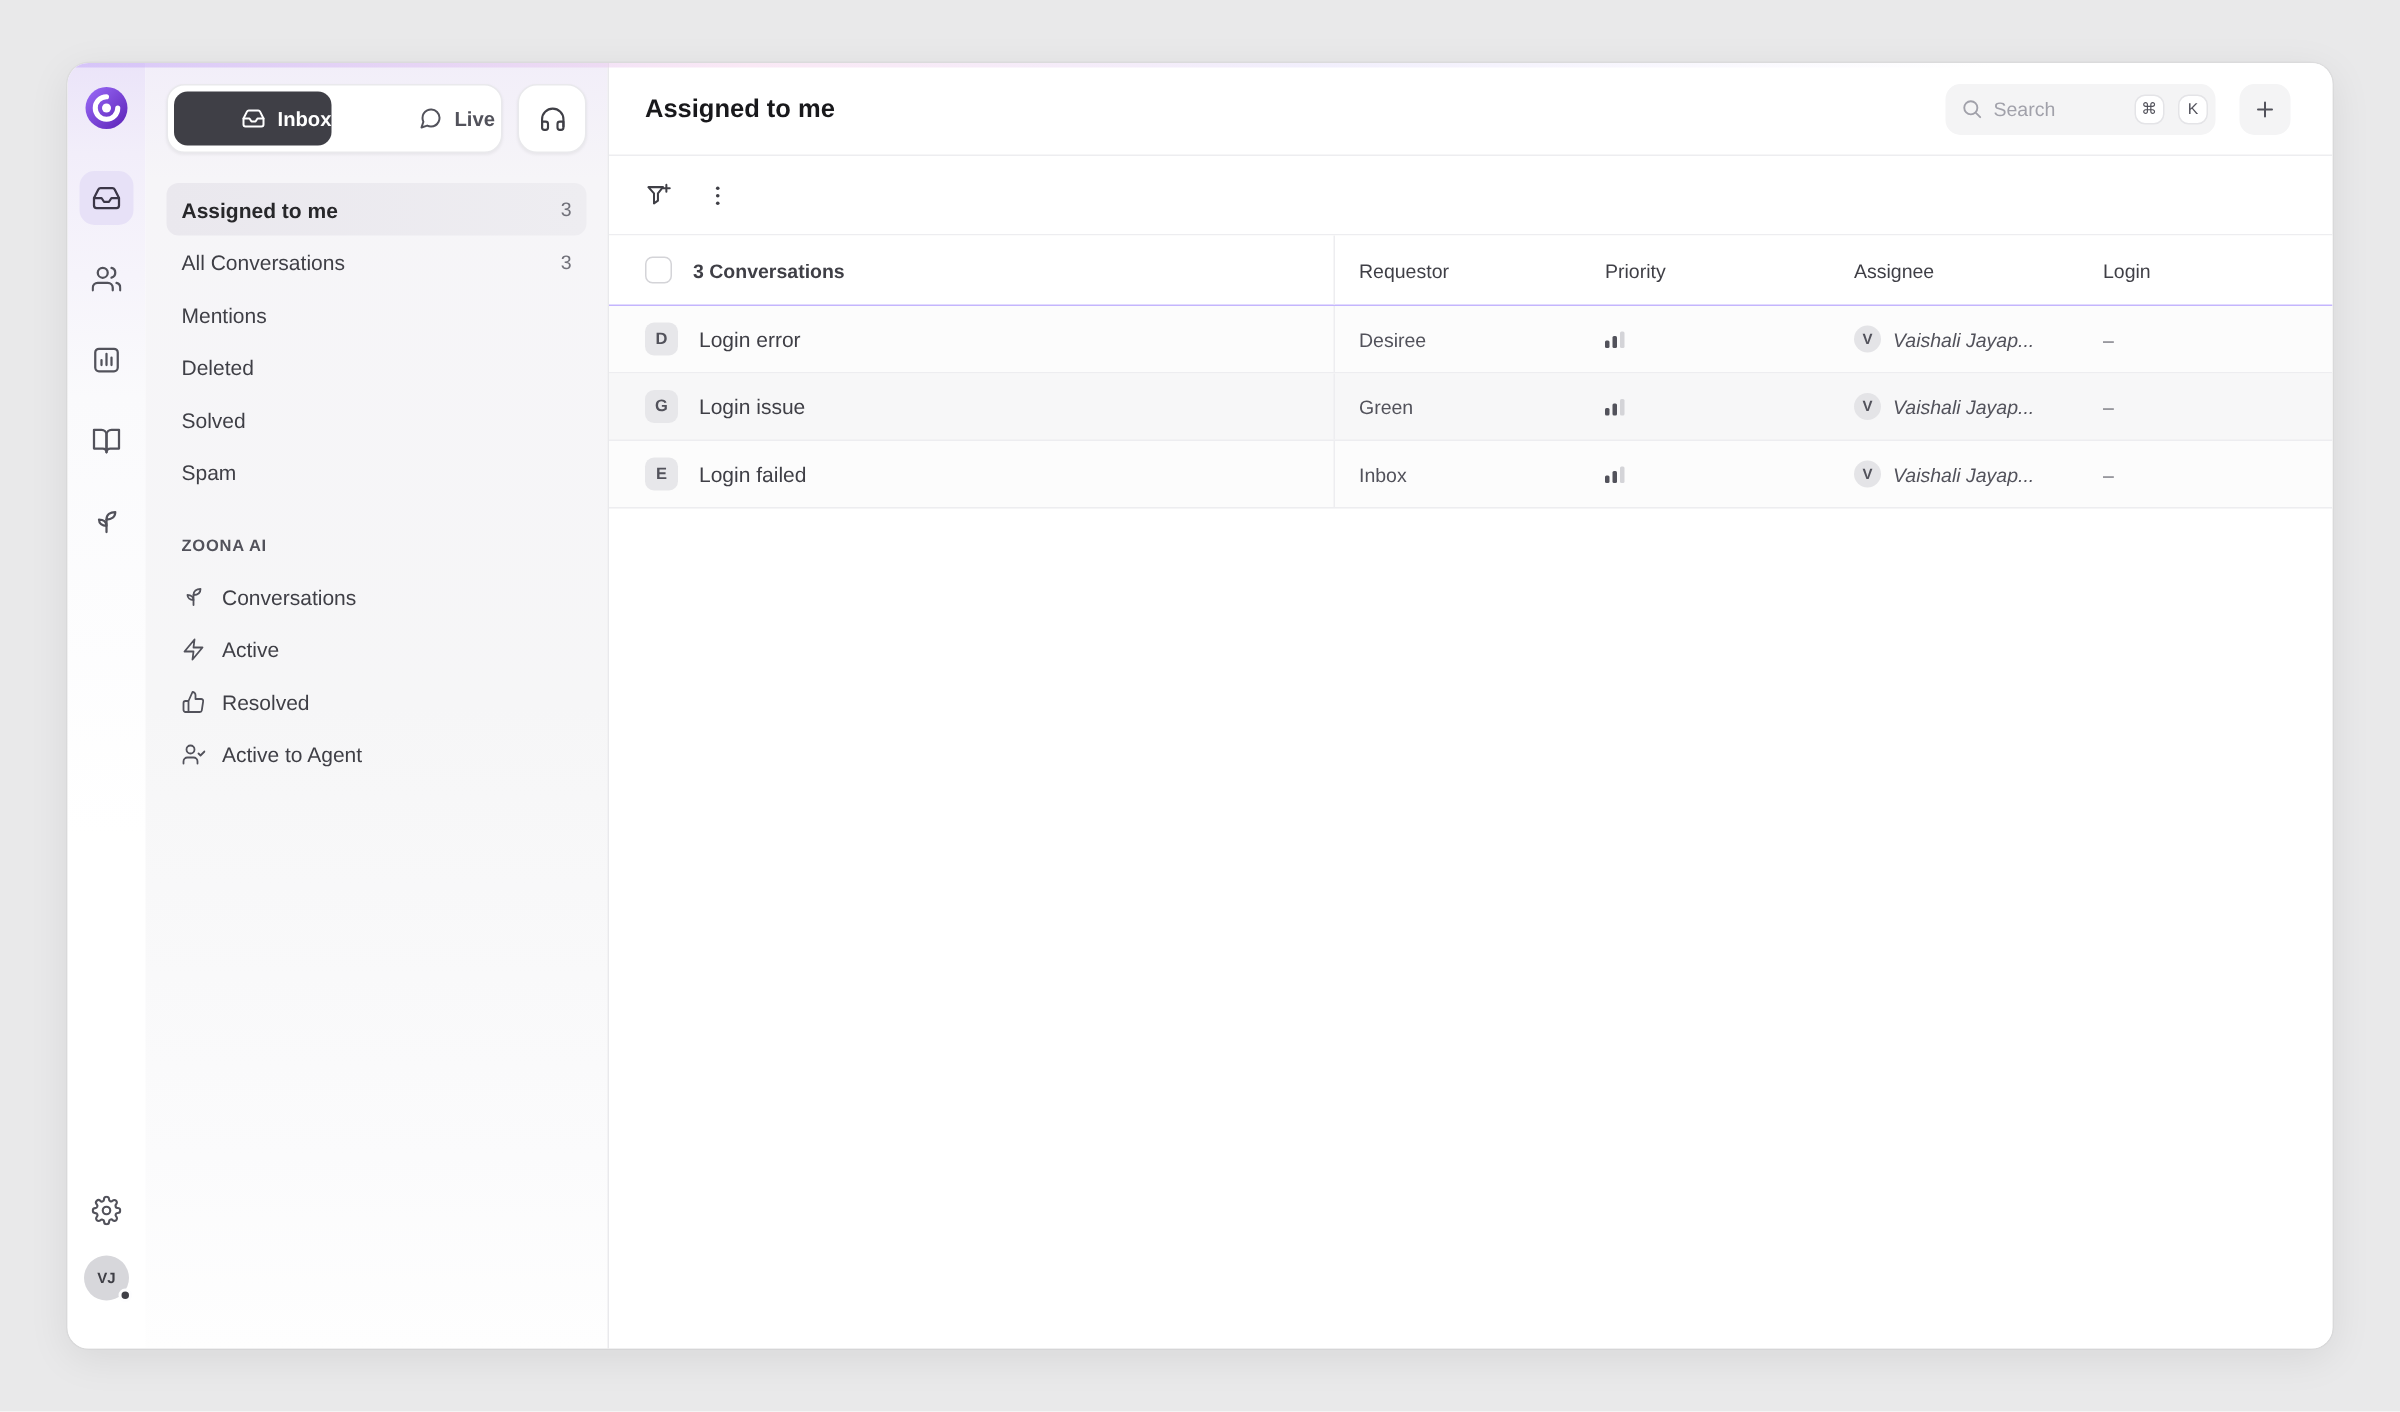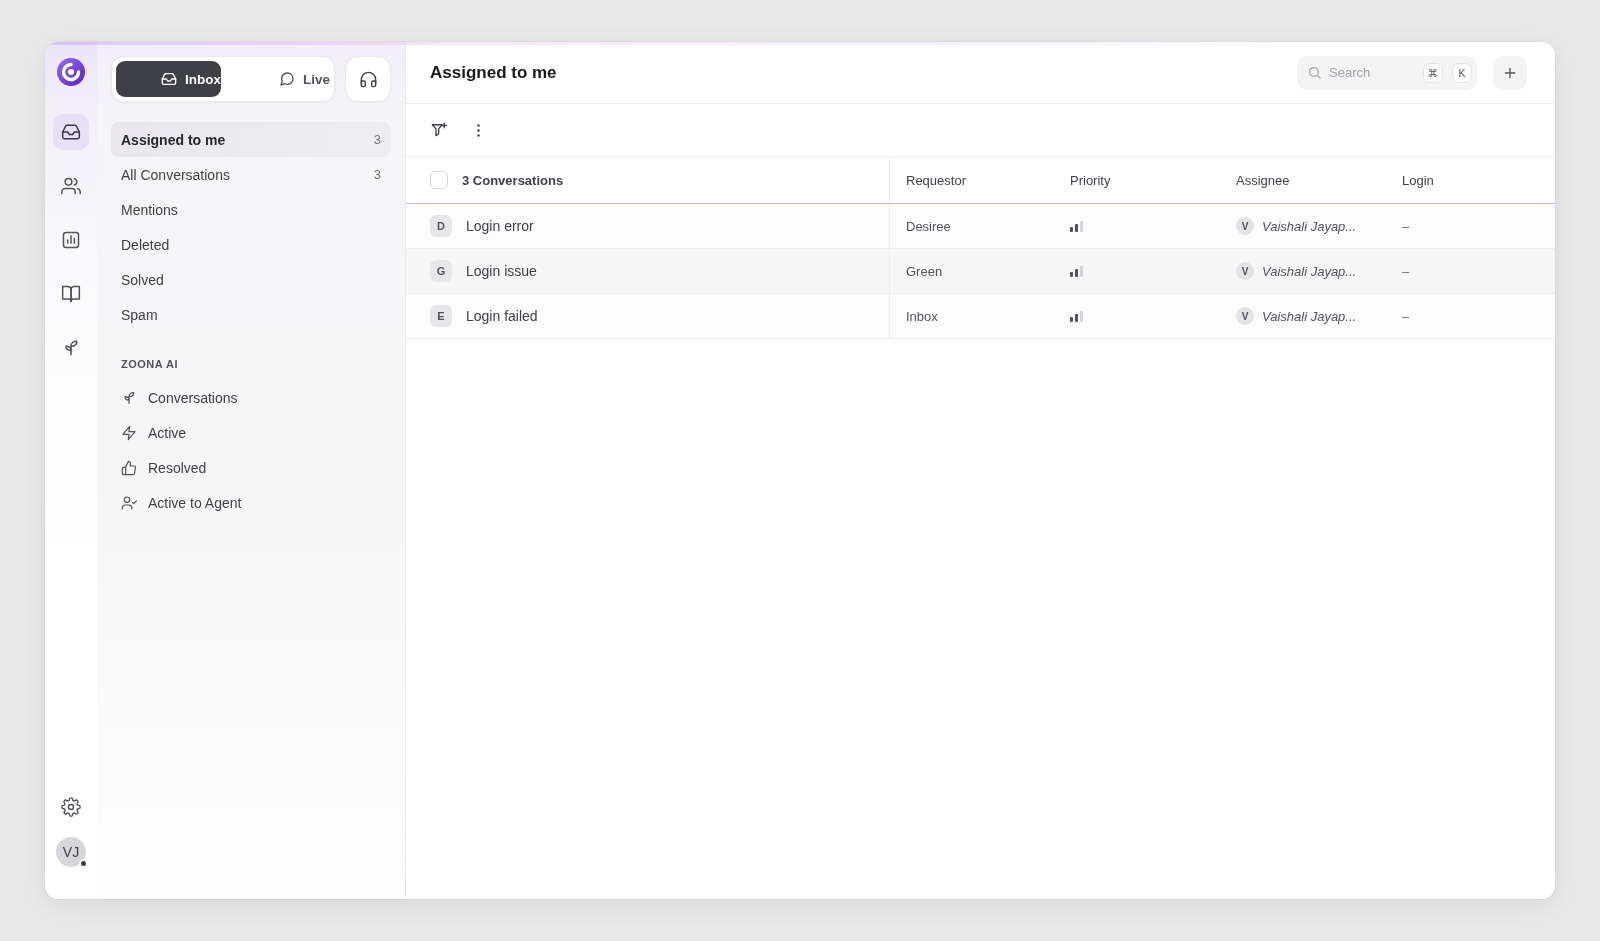--- a/index.html
+++ b/index.html
@@ -33,21 +33,21 @@
   .logo { width:32px; height:32px; margin-bottom:26px; }
   .rail-btn {
     width:36px; height:36px; border-radius:10px; display:grid; place-items:center;
     color:#52525b; margin-bottom:18px; cursor:pointer;
   }
   .rail-btn.active { background:#e7e1f7; color:#3b3647; }
   .rail-bottom { margin-top:auto; display:flex; flex-direction:column; align-items:center; }
   .gear-btn { width:32px; height:32px; border-radius:9px; display:grid; place-items:center; color:#52525b; margin-bottom:14px; cursor:pointer; }
   .user-avatar {
     width:30px; height:30px; border-radius:50%; background:#d7d7db; color:#3f3f46;
-    display:grid; place-items:center; font-size:14px; font-weight:400; position:relative; cursor:pointer;
+    display:grid; place-items:center; font-size:10px; font-weight:700; position:relative; cursor:pointer;
   }
   .status-dot {
     position:absolute; right:-2px; bottom:-1px; width:9px; height:9px; border-radius:50%;
     background:#3f3f46; border:2px solid #fdfdfe;
   }
 
   
   .sidebar {
     width:309px; flex:none; padding:14px 14px 16px;
     border-right:1px solid #e9e9ec;

